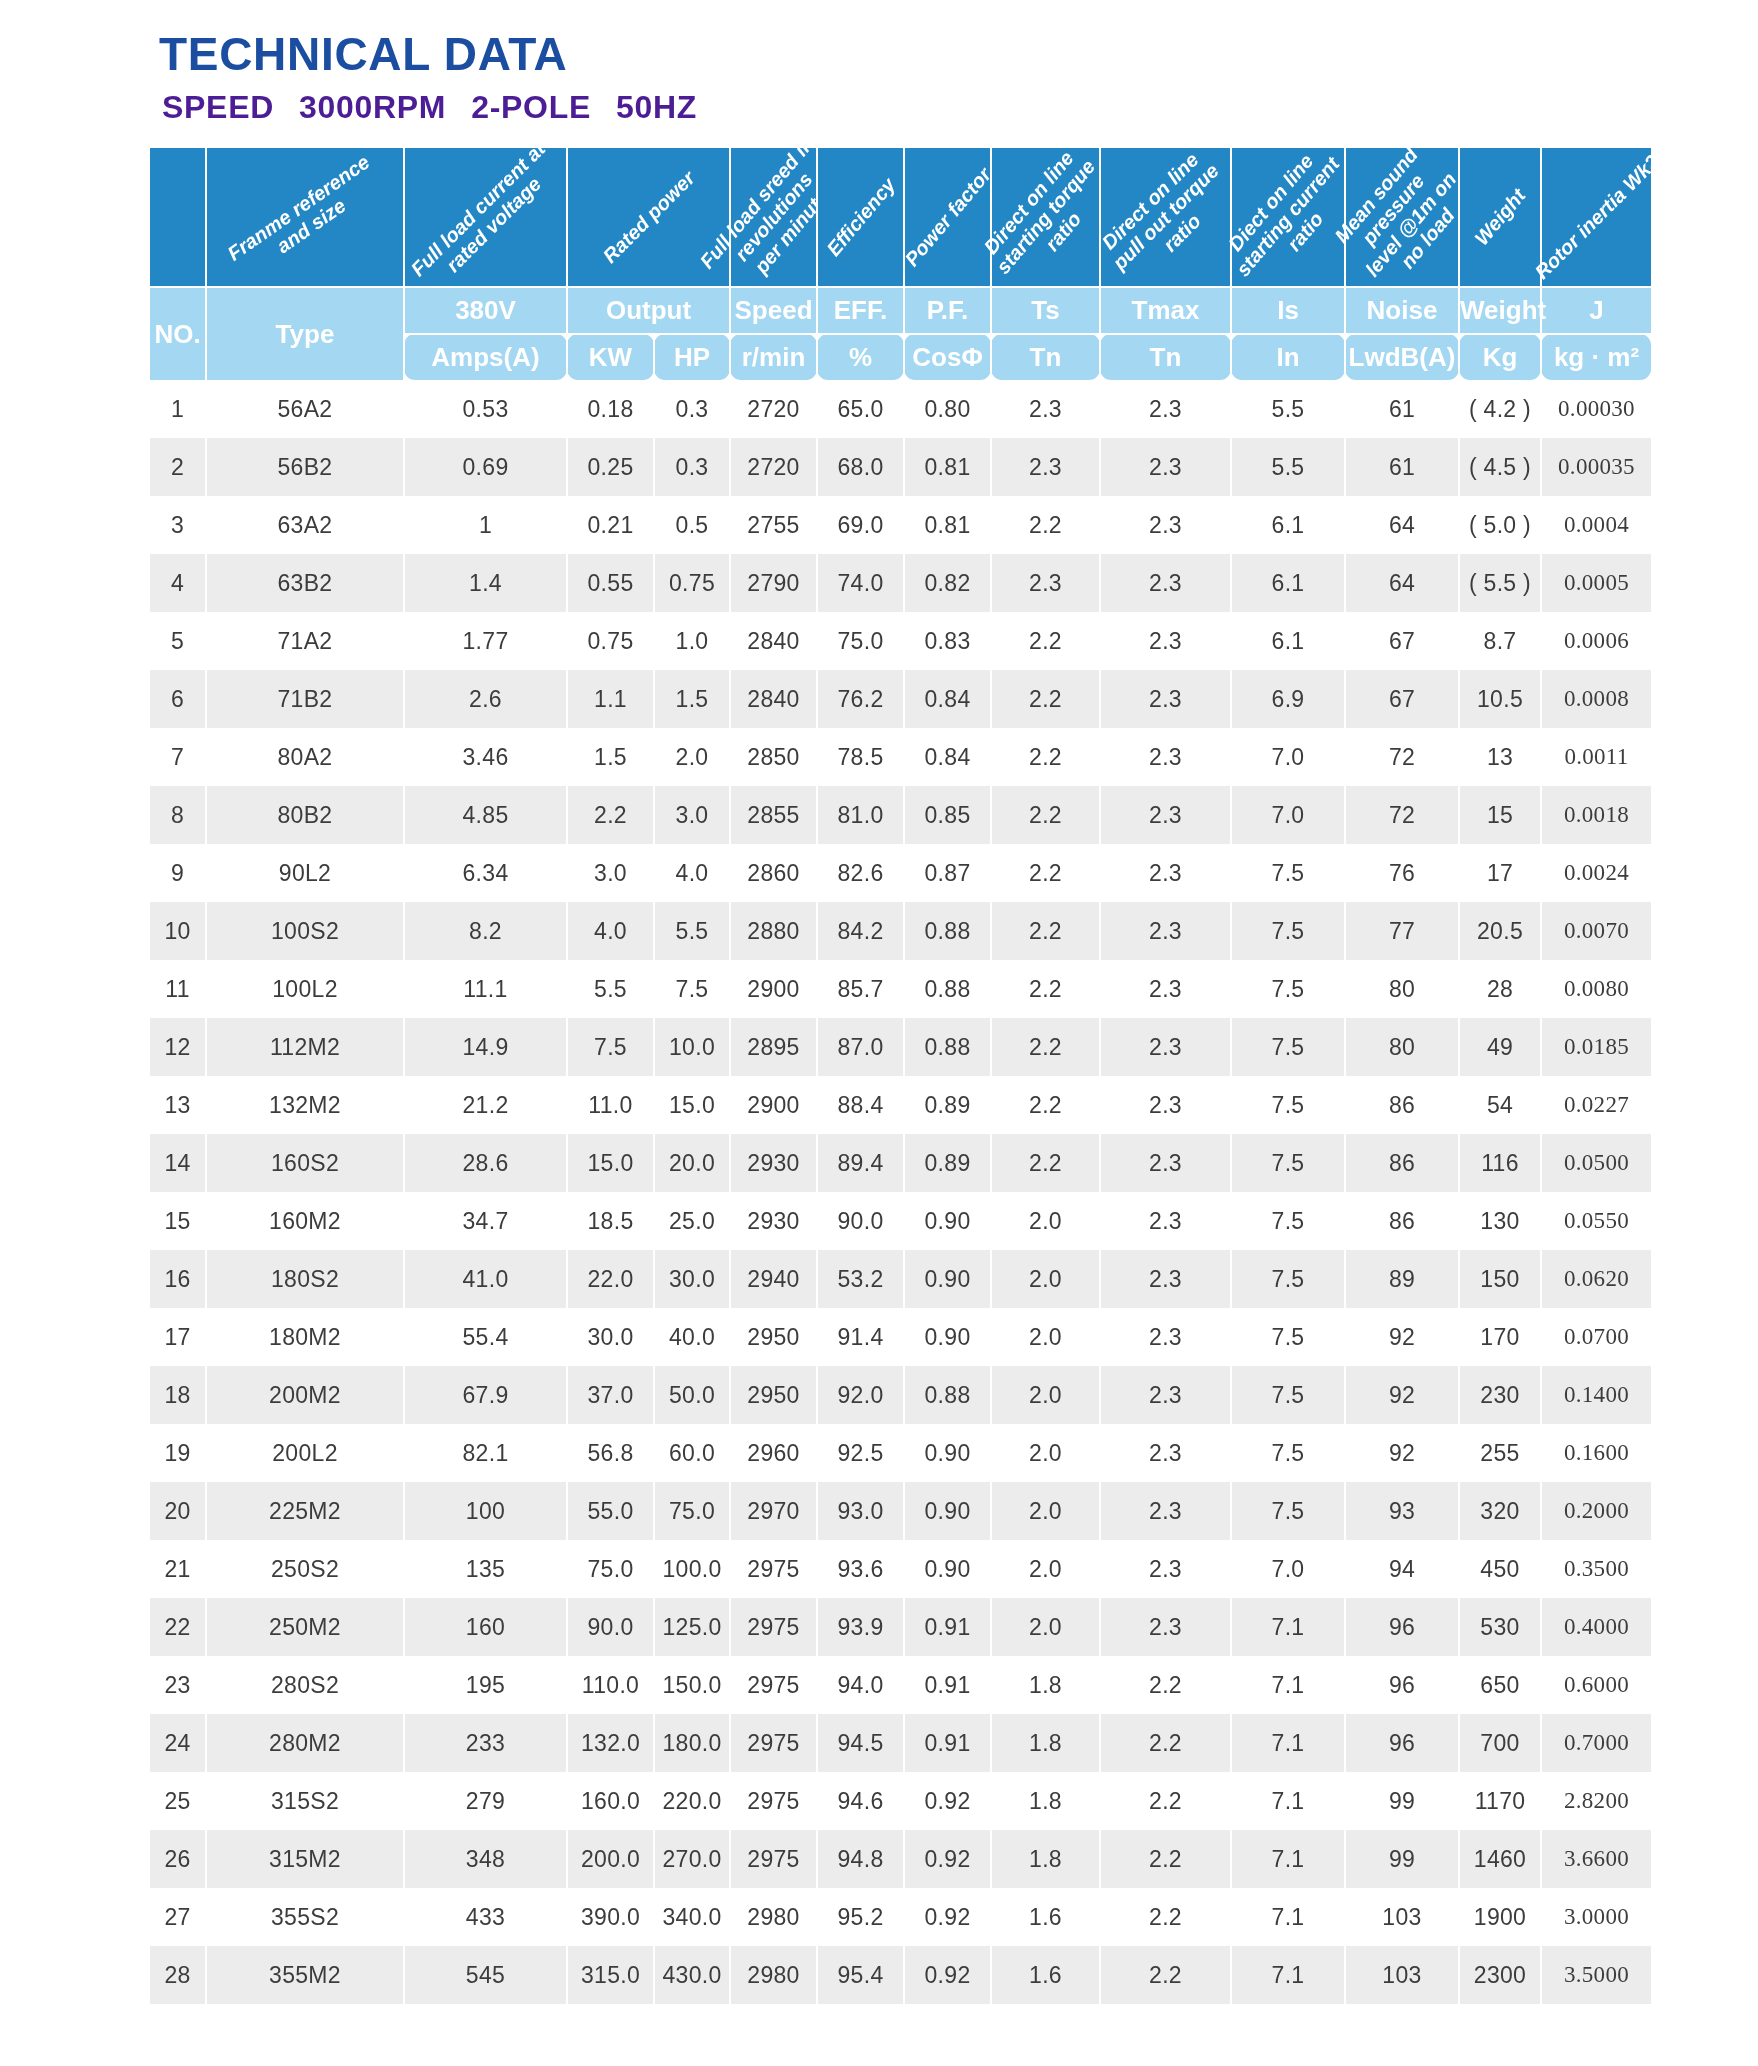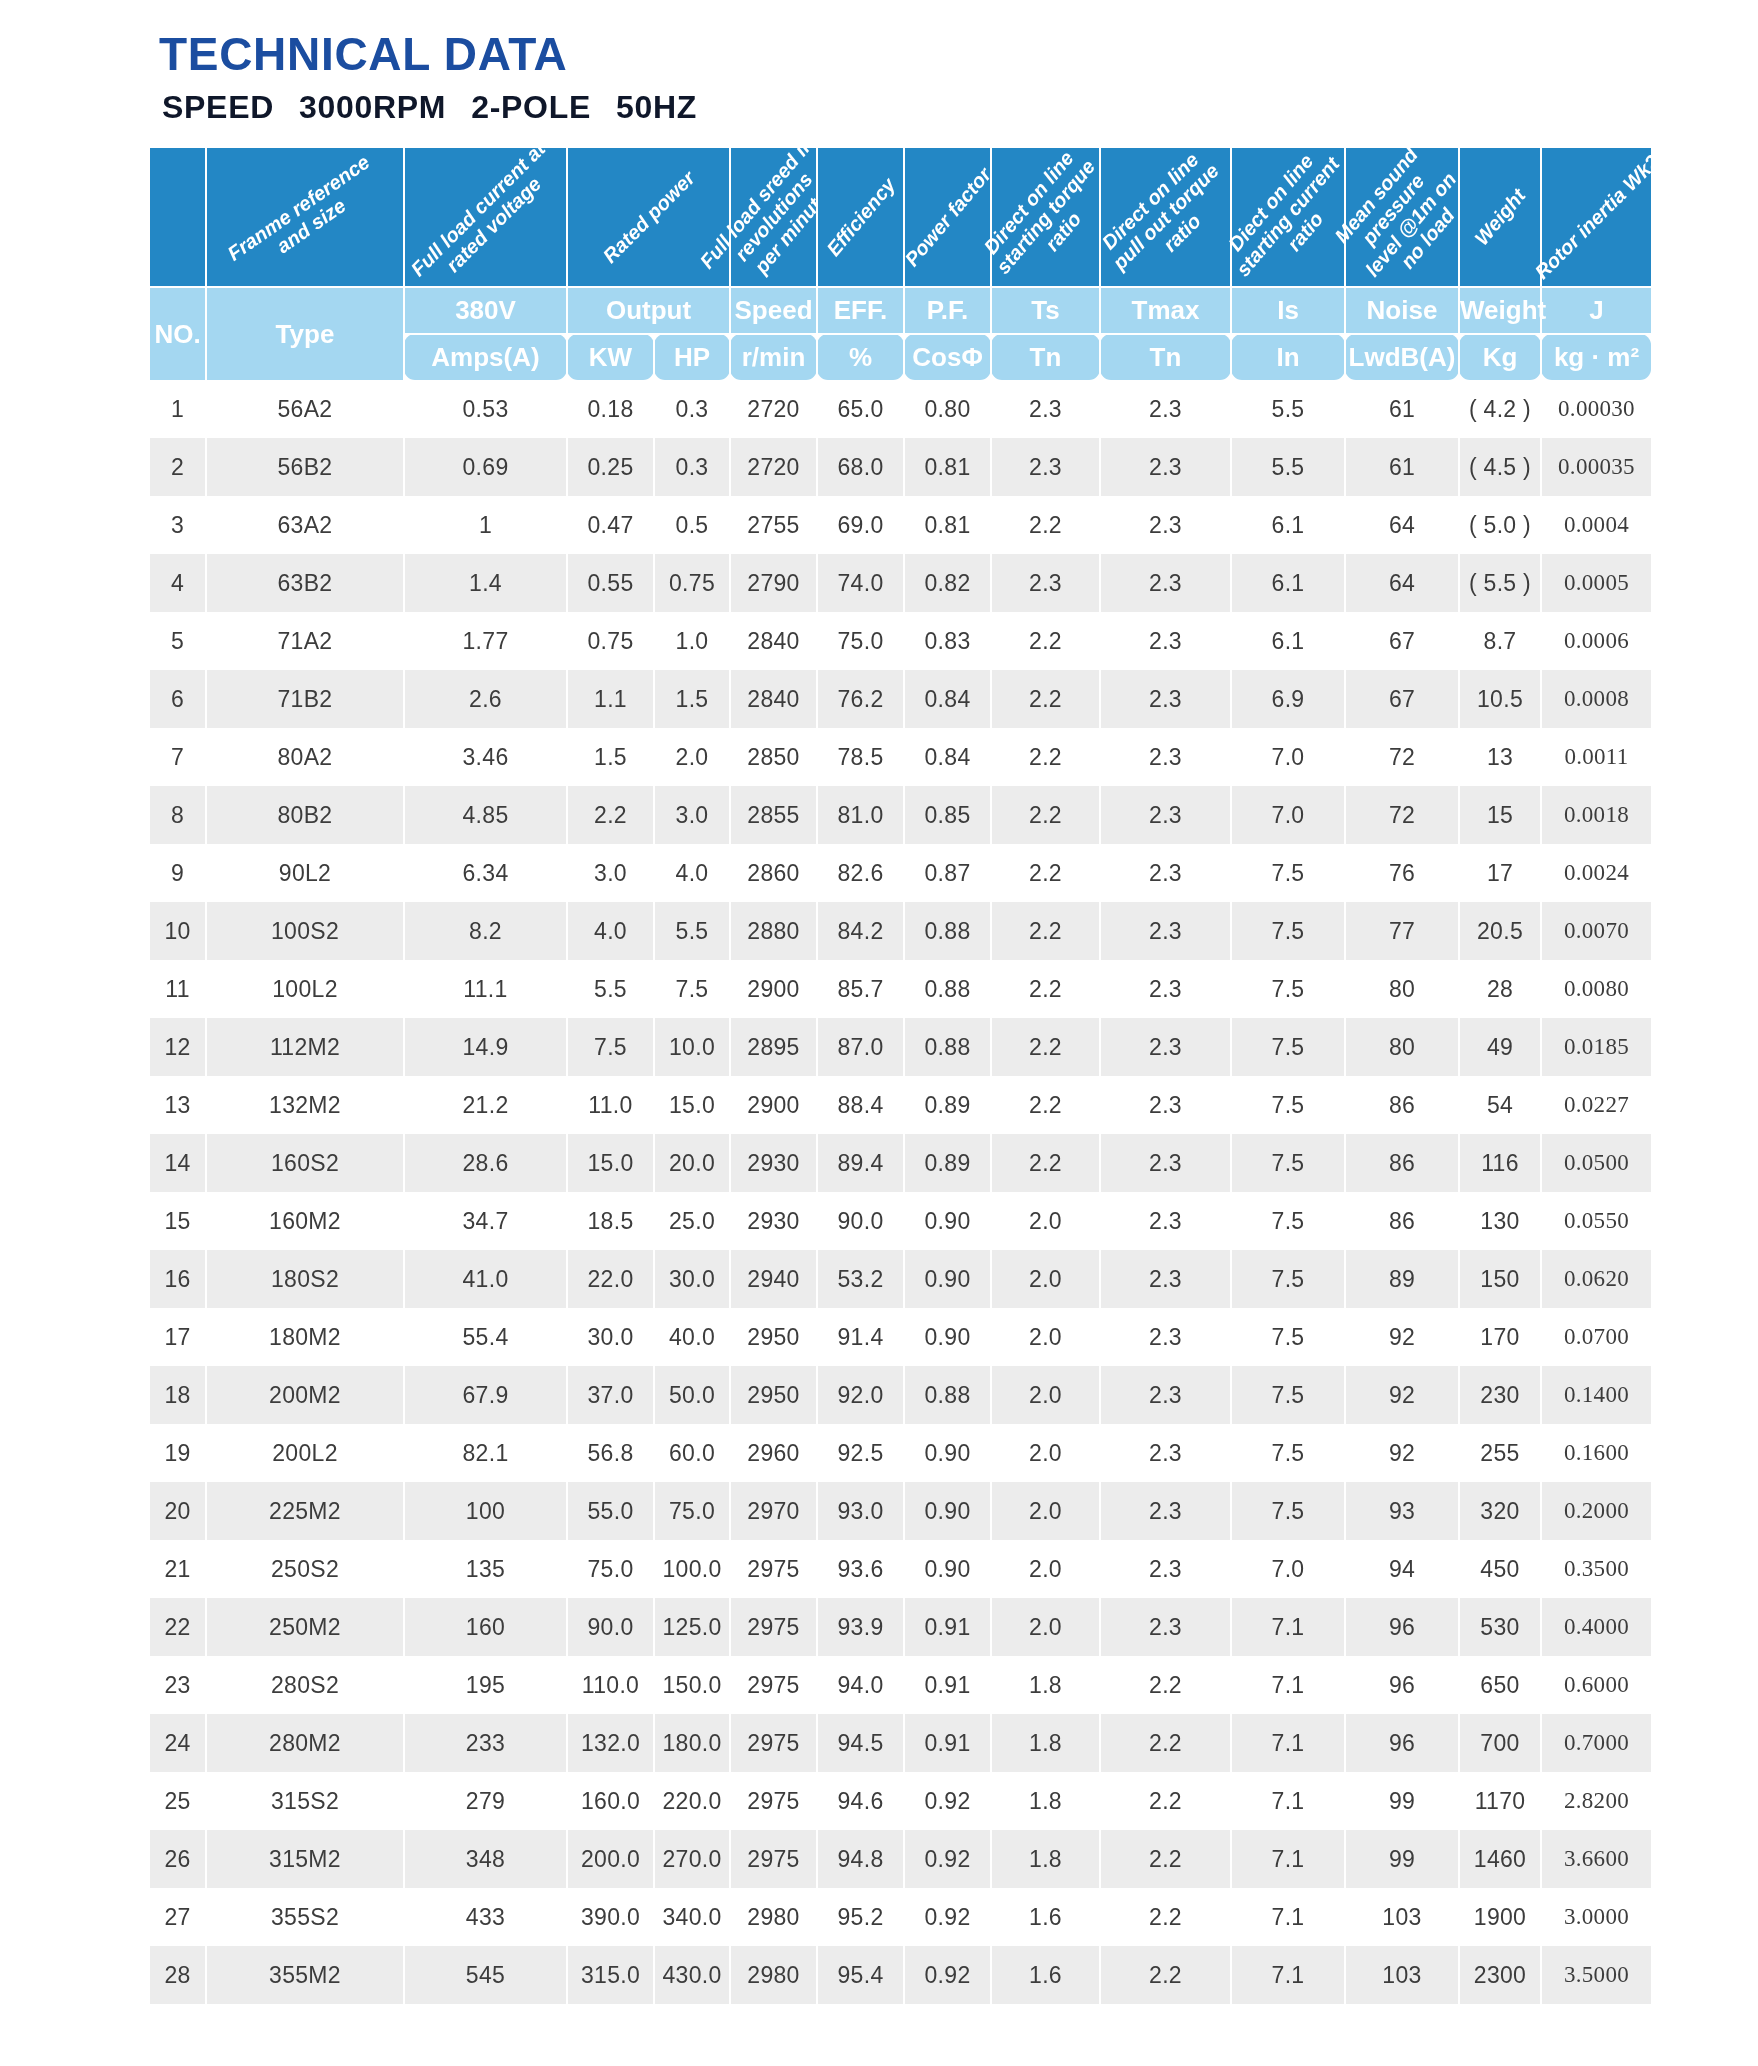--- a/index.html
+++ b/index.html
@@ -12,21 +12,21 @@
     padding-left:43px;
   }
   .title {
     position:absolute; left:159px; top:26.6px;
     font-size:46px; font-weight:bold; letter-spacing:0.7px;
     color:#1b4da0;
   }
   .subtitle {
     position:absolute; left:162px; top:89px;
     font-size:32px; font-weight:bold; word-spacing:15.4px; letter-spacing:0.7px;
-    color:#0f172a;
+    color:#4c1d95;
   }
   table.spec {
     position:absolute; left:150px; top:148px;
     width:1499px;
     table-layout:fixed;
     border-collapse:collapse;
   }
   
   tr.dark th {
     height:138px;
@@ -215,21 +215,21 @@
           <td>2.3</td>
           <td>5.5</td>
           <td>61</td>
           <td>( 4.5 )</td>
           <td>0.00035</td>
         </tr>
         <tr>
           <td>3</td>
           <td>63A2</td>
           <td>1</td>
-          <td>0.47</td>
+          <td>0.21</td>
           <td>0.5</td>
           <td>2755</td>
           <td>69.0</td>
           <td>0.81</td>
           <td>2.2</td>
           <td>2.3</td>
           <td>6.1</td>
           <td>64</td>
           <td>( 5.0 )</td>
           <td>0.0004</td>

